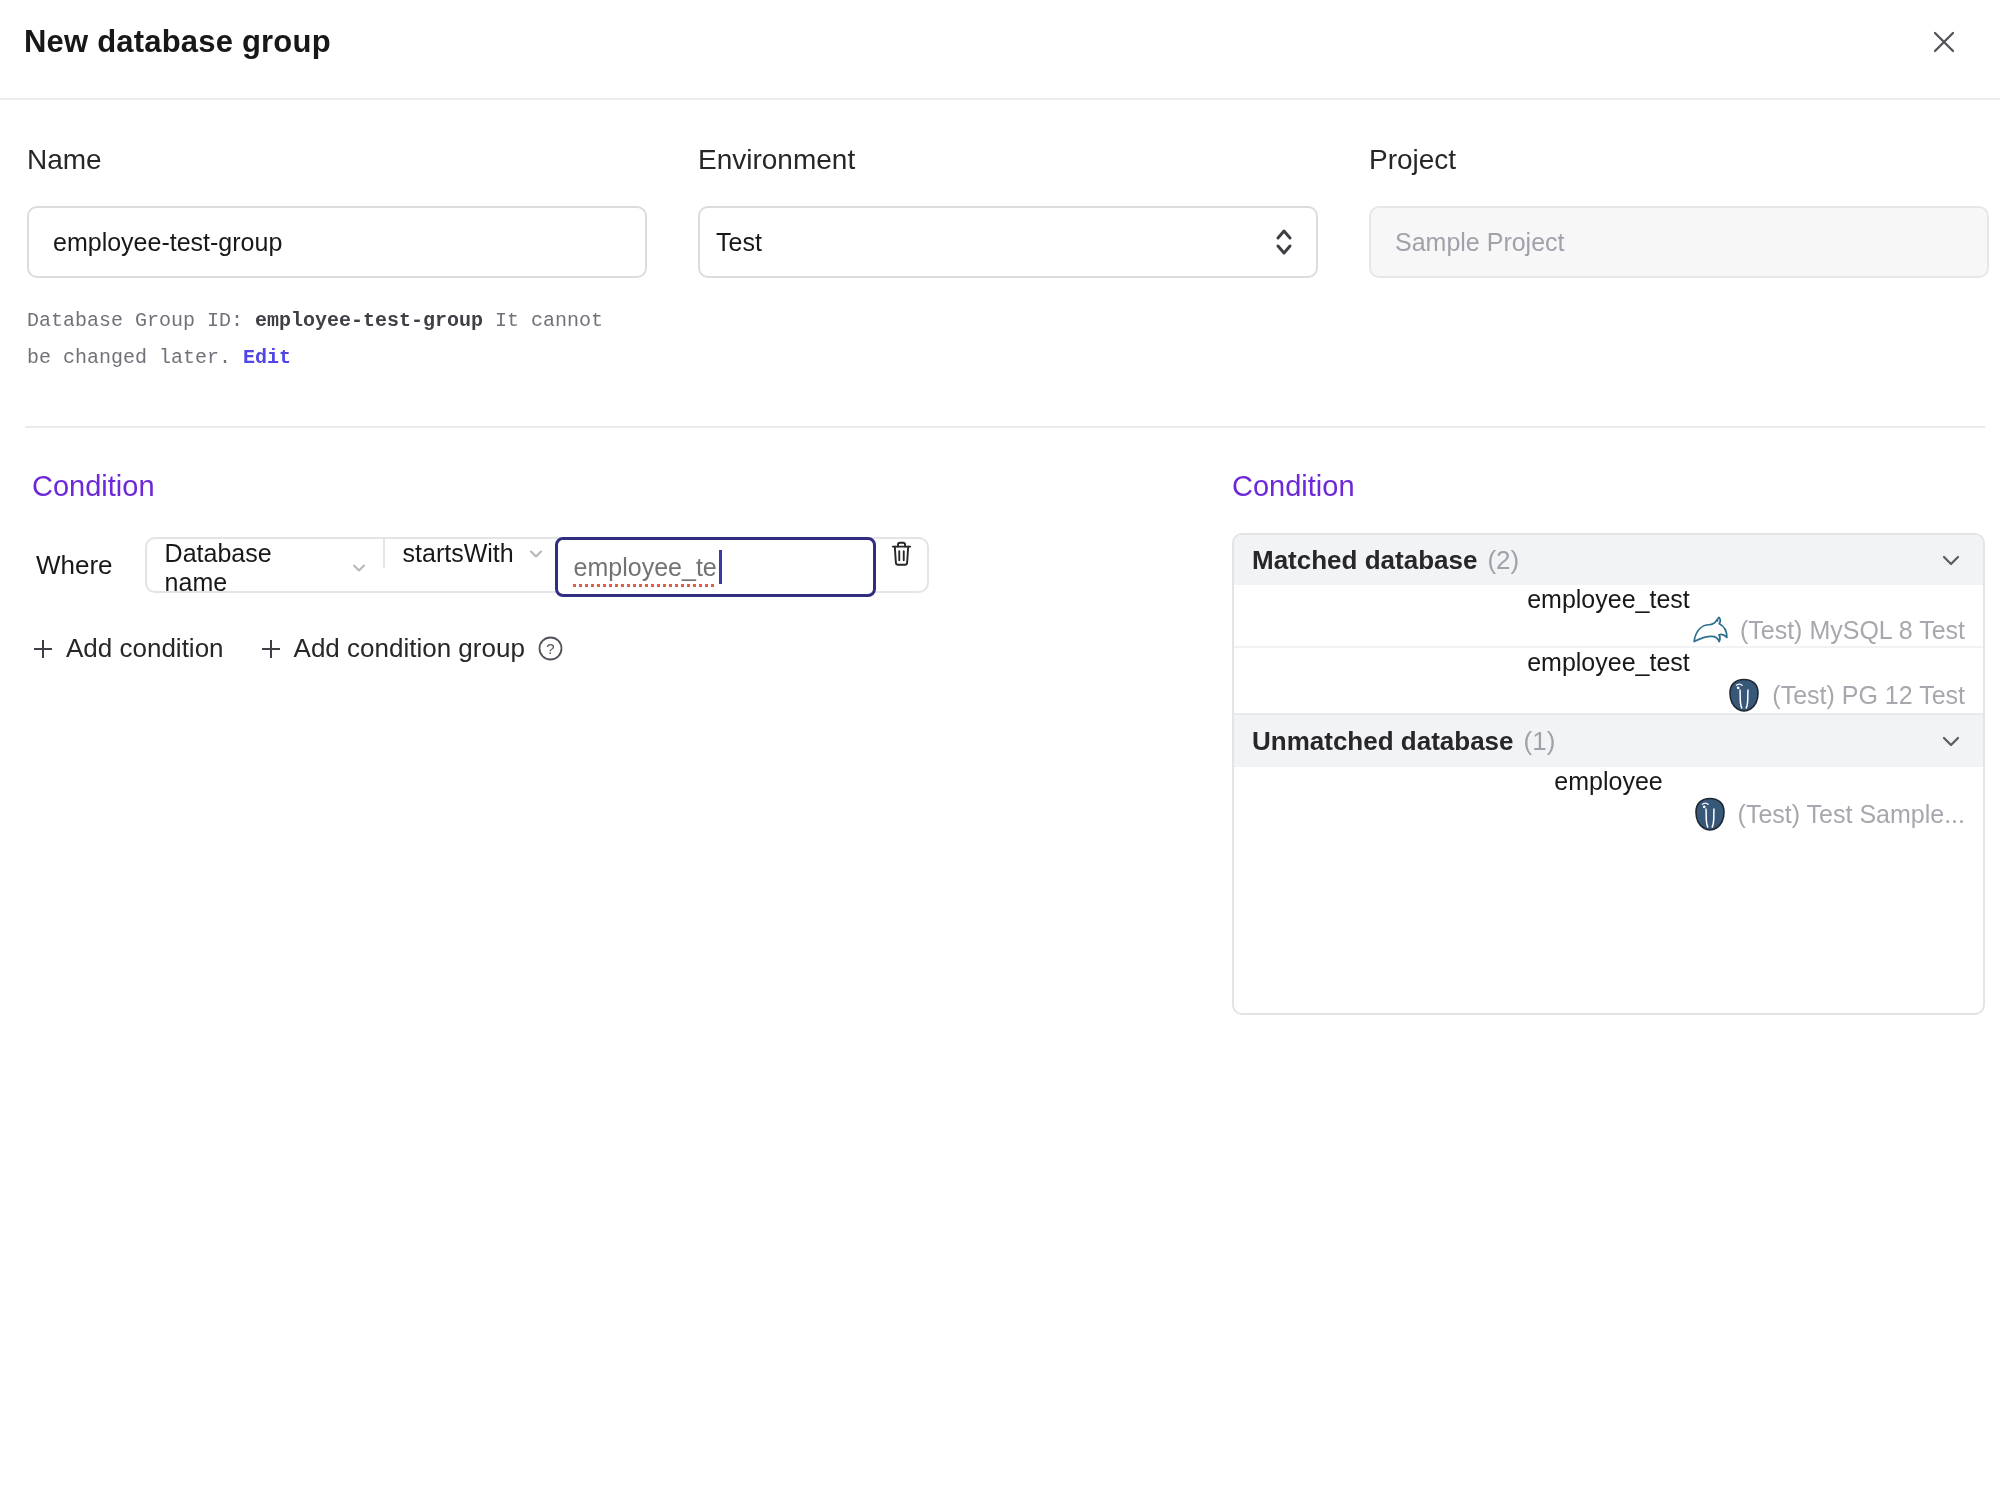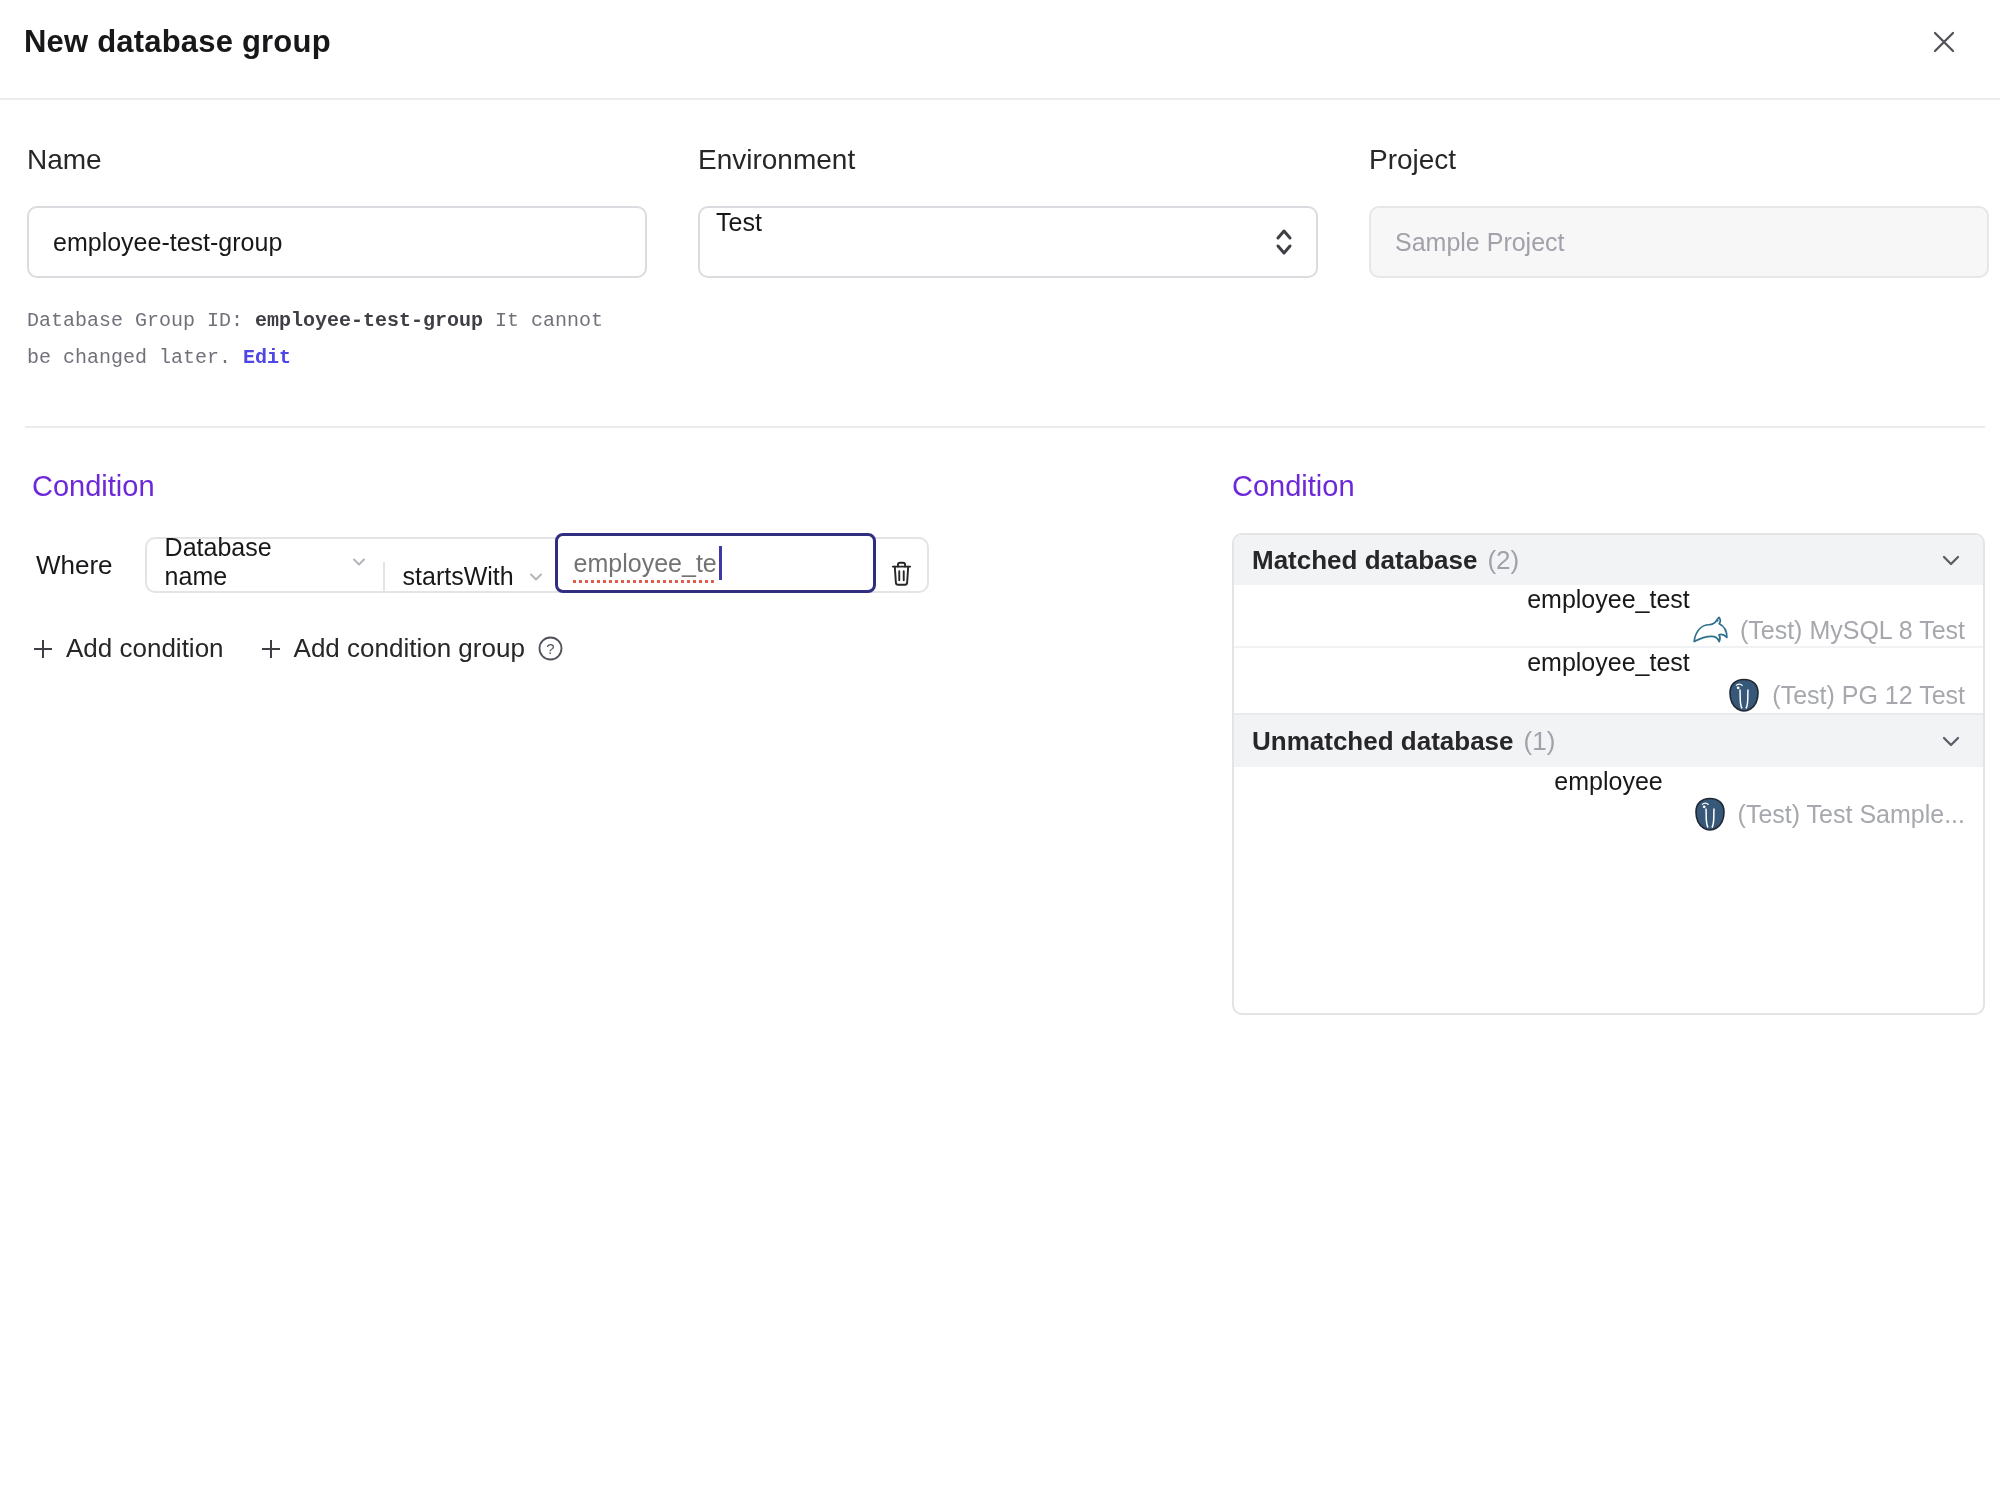--- a/index.html
+++ b/index.html
@@ -66,21 +66,21 @@
   .lower { display: flex; gap: 47px; padding: 42px 15px 0 32px; }
   .condition-col { width: 1153px; flex: 0 0 auto; }
   .databases-col { width: 753px; flex: 0 0 auto; }
   .section-heading { font-size: 29px; font-weight: 500; color: #6d28d9; }
 
   
   .condition-row { display: flex; align-items: center; margin-top: 34px; margin-left: 4px; }
   .where-label { font-size: 26px; color: #18181b; margin-right: 32px; }
   .cond-group {
     display: flex;
-    align-items: flex-end;
+    align-items: flex-start;
     height: 56px;
     border: 2px solid #e4e4e7;
     border-radius: 10px;
     background: #fff;
   }
   .cond-seg {
     display: flex;
     align-items: center;
     gap: 12px;
     padding: 0 14px 0 18px;
@@ -162,21 +162,21 @@
 <div class="fields-row">
 
   <div class="field-col">
     <div class="field-label">Name</div>
     <input class="text-input" type="text" value="employee-test-group" style="">
   </div>
 
   <div class="field-col">
     <div class="field-label">Environment</div>
     <div class="select-wrap">
-      <div class="select-input" style="display:flex;align-items:flex-start;padding-left:16px;">
+      <div class="select-input" style="display:flex;align-items:center;padding-left:16px;">
         <span>Test</span>
       </div>
       <span class="select-chevrons">
         <svg width="24" height="30" viewBox="0 0 24 30" fill="none">
           <path d="M6 11 L12 4 L18 11" stroke="#3f3f46" stroke-width="3" stroke-linecap="round" stroke-linejoin="round"></path>
           <path d="M6 19 L12 26 L18 19" stroke="#3f3f46" stroke-width="3" stroke-linecap="round" stroke-linejoin="round"></path>
         </svg>
       </span>
     </div>
   </div>

